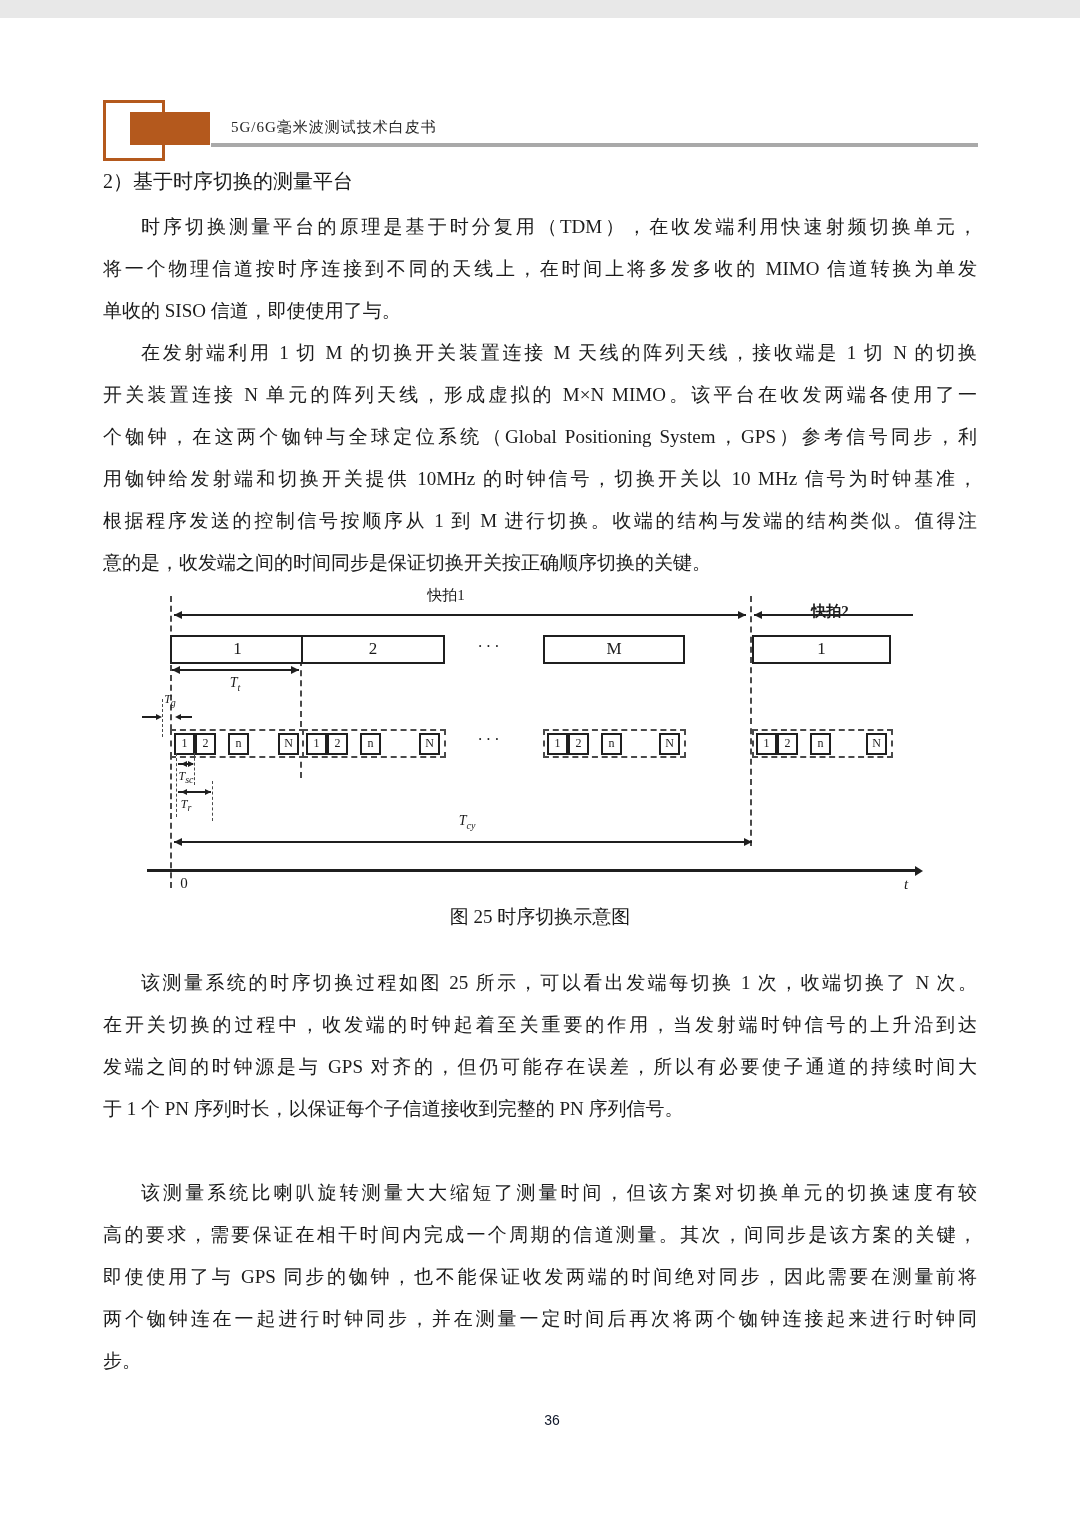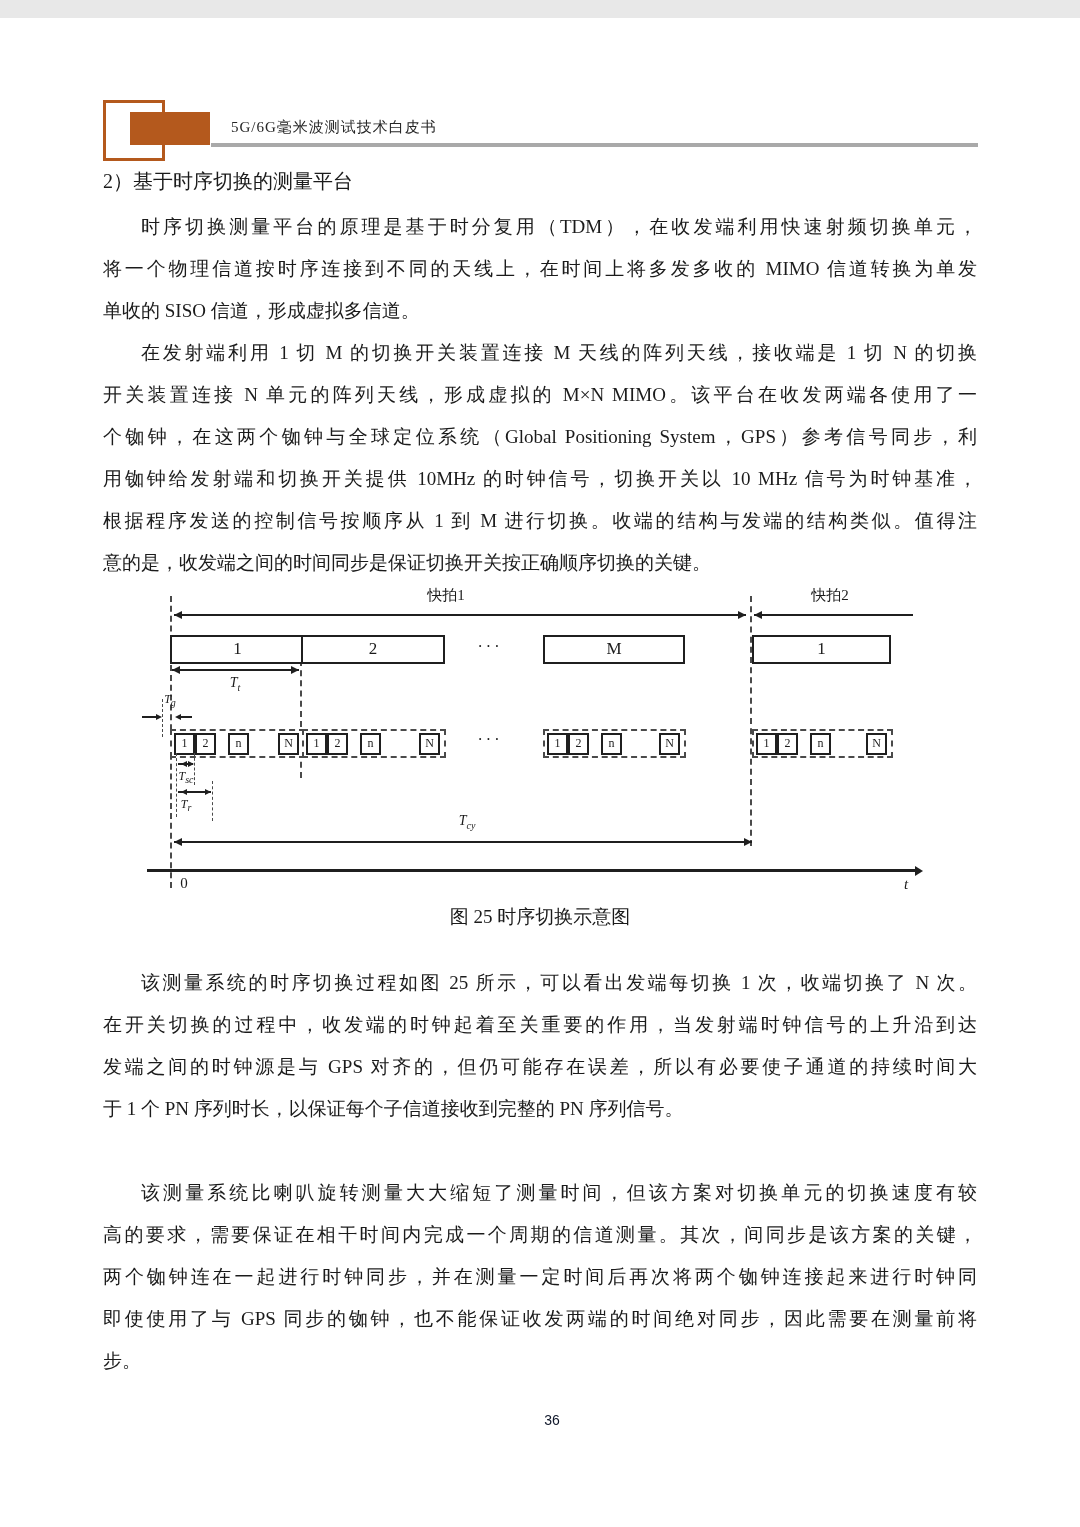--- a/index.html
+++ b/index.html
@@ -58,21 +58,21 @@
   <div class="logo-fill"></div>
   <div class="header-title">5G/6G毫米波测试技术白皮书</div>
   <div class="header-rule"></div>
 
   <div class="heading">2）基于时序切换的测量平台</div>
 
   <div class="para" style="top:188px;">
 
   <div class="line">时序切换测量平台的原理是基于时分复用（TDM），在收发端利用快速射频切换单元，</div>
       <div class="line">将一个物理信道按时序连接到不同的天线上，在时间上将多发多收的 MIMO 信道转换为单发</div>
-      <div class="line">单收的 SISO 信道，形成虚拟多信道。</div>
+      <div class="line">单收的 SISO 信道，即使使用了与。</div>
     </div>
   <div class="para" style="top:314px;">
 
   <div class="line">在发射端利用 1 切 M 的切换开关装置连接 M 天线的阵列天线，接收端是 1 切 N 的切换</div>
       <div class="line">开关装置连接 N 单元的阵列天线，形成虚拟的 M×N MIMO。该平台在收发两端各使用了一</div>
       <div class="line">个铷钟，在这两个铷钟与全球定位系统（Global Positioning System，GPS）参考信号同步，利</div>
       <div class="line">用铷钟给发射端和切换开关提供 10MHz 的时钟信号，切换开关以 10 MHz 信号为时钟基准，</div>
       <div class="line">根据程序发送的控制信号按顺序从 1 到 M 进行切换。收端的结构与发端的结构类似。值得注</div>
       <div class="line">意的是，收发端之间的时间同步是保证切换开关按正确顺序切换的关键。</div>
     </div>
@@ -81,21 +81,21 @@
 
     <div class="vdash" style="left:170px;top:13px;height:292px;"></div>
     <div class="vdash" style="left:750px;top:13px;height:250px;"></div>
     <div class="vdash" style="left:300px;top:77px;height:118px;"></div>
 
     <div class="figlabel" style="left:386px;top:3px;width:120px;">快拍1</div>
     <div class="hline" style="left:174px;top:31px;width:572px;"></div>
     <div class="tri left" style="left:174px;top:28px;"></div>
     <div class="tri right" style="left:738px;top:28px;"></div>
 
-    <div class="figlabel" style="left:770px;top:3px;width:120px;">快拍2</div>
+    <div class="figlabel" style="left:770px;top:19px;width:120px;font-weight:bold;">快拍2</div>
     <div class="hline" style="left:754px;top:31px;width:159px;"></div>
     <div class="tri left" style="left:754px;top:28px;"></div>
 
     <div class="bb" style="left:170px;width:131px;">1</div>
     <div class="bb" style="left:301px;width:140px;">2</div>
     <div class="dots" style="left:455px;top:55px;width:70px;">···</div>
     <div class="bb" style="left:543px;width:138px;">M</div>
     <div class="bb" style="left:752px;width:135px;">1</div>
 
     <div class="hline" style="left:172px;top:86px;width:127px;"></div>
@@ -170,20 +170,20 @@
 
   <div class="line">该测量系统的时序切换过程如图 25 所示，可以看出发端每切换 1 次，收端切换了 N 次。</div>
       <div class="line">在开关切换的过程中，收发端的时钟起着至关重要的作用，当发射端时钟信号的上升沿到达</div>
       <div class="line">发端之间的时钟源是与 GPS 对齐的，但仍可能存在误差，所以有必要使子通道的持续时间大</div>
       <div class="line">于 1 个 PN 序列时长，以保证每个子信道接收到完整的 PN 序列信号。</div>
     </div>
   <div class="para" style="top:1154px;">
 
   <div class="line">该测量系统比喇叭旋转测量大大缩短了测量时间，但该方案对切换单元的切换速度有较</div>
       <div class="line">高的要求，需要保证在相干时间内完成一个周期的信道测量。其次，间同步是该方案的关键，</div>
+      <div class="line">即使使用了与 GPS 同步的铷钟，也不能保证收发两端的时间绝对同步，因此需要在测量前将</div>
       <div class="line">两个铷钟连在一起进行时钟同步，并在测量一定时间后再次将两个铷钟连接起来进行时钟同</div>
-      <div class="line">即使使用了与 GPS 同步的铷钟，也不能保证收发两端的时间绝对同步，因此需要在测量前将</div>
       <div class="line">步。</div>
     </div>
 
   <div class="pagenum">36</div>
 
 </div>
 
 </body></html>

